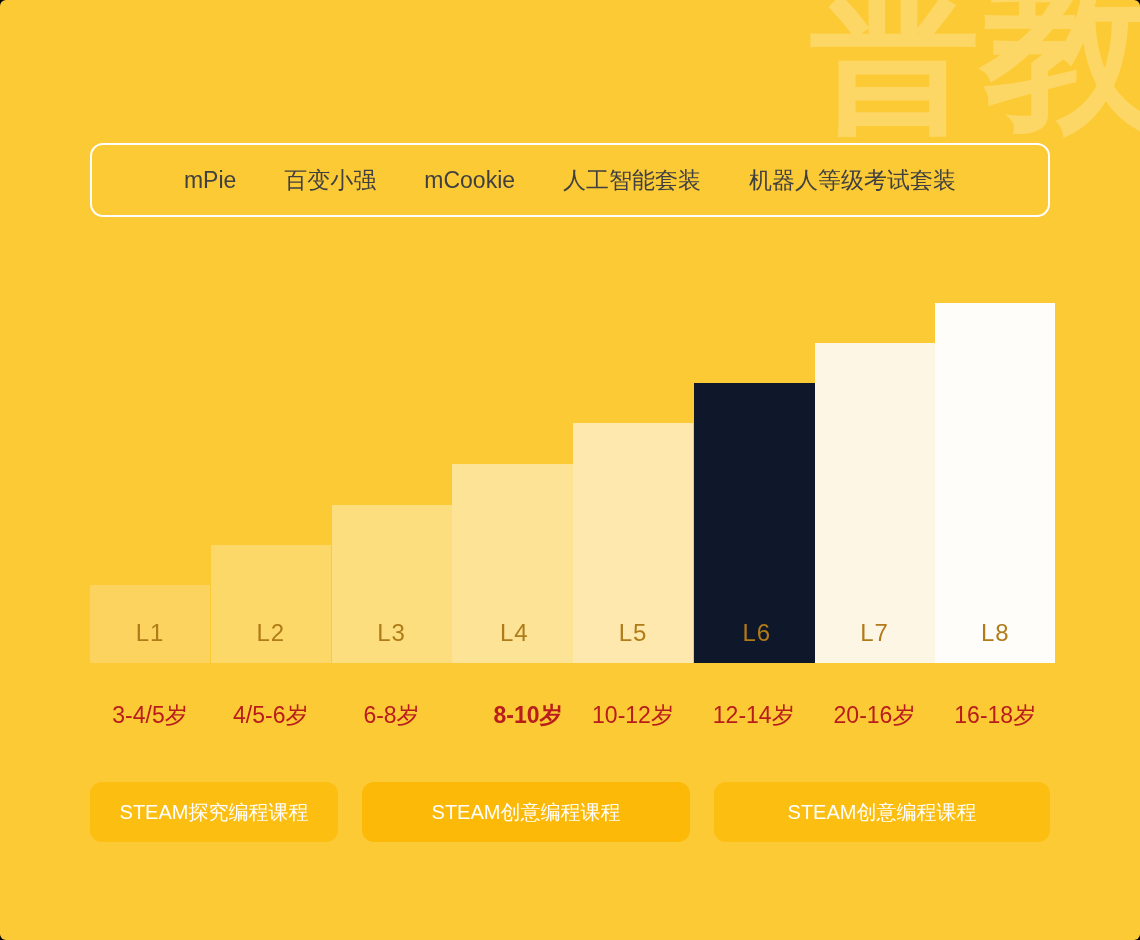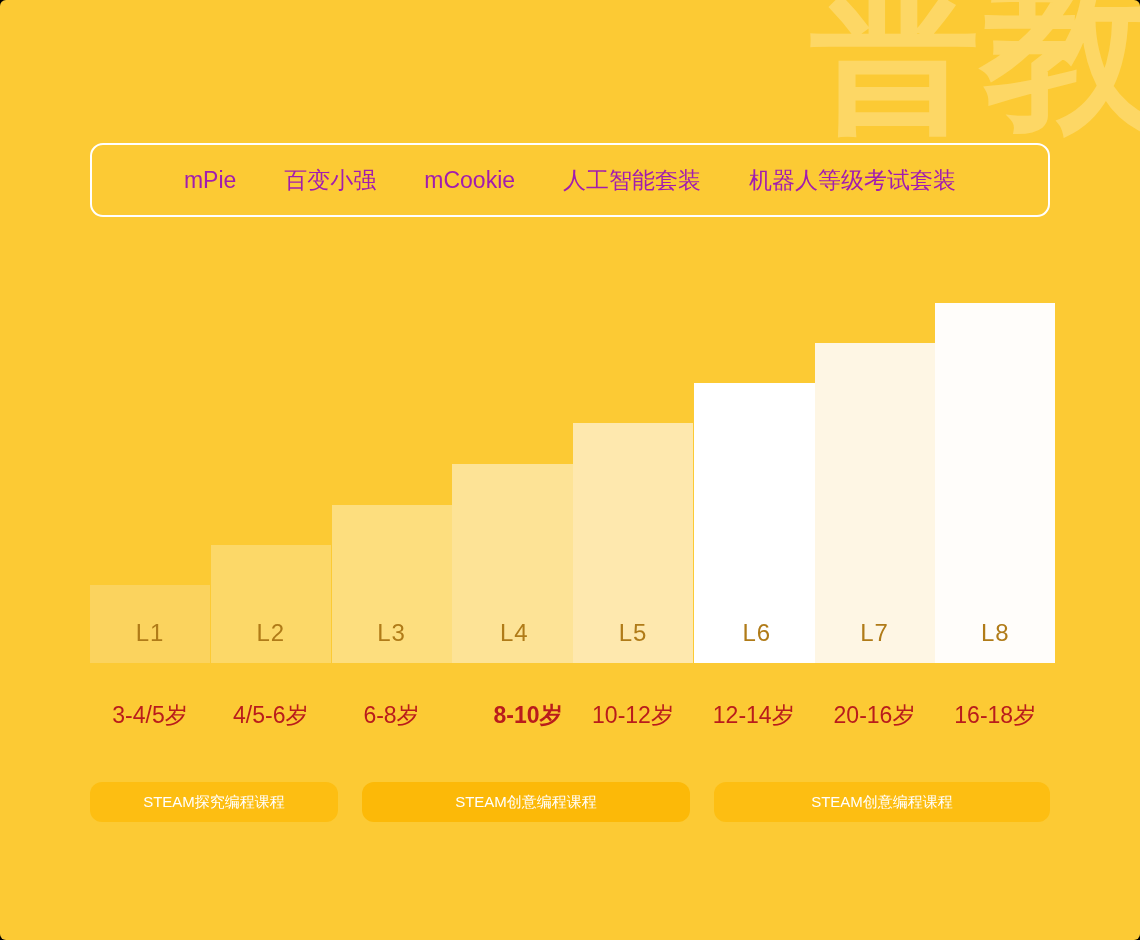--- a/index.html
+++ b/index.html
@@ -46,21 +46,21 @@
     width: 960px;
     height: 74px;
     box-sizing: border-box;
     border: 2px solid #FFFFFF;
     border-radius: 13px;
     display: flex;
     align-items: center;
     justify-content: center;
   }
   .tab {
-    color: #a21caf;
+    color: #404040;
     font-size: 23px;
     line-height: 1;
     padding: 0 24px;
     white-space: nowrap;
     cursor: pointer;
   }
   .tab.cn { font-size: 23px; }
 
   
   #chart {
@@ -110,27 +110,27 @@
   #courses {
     position: absolute;
     left: 90px;
     top: 782px;
     width: 960px;
     height: 56px;
   }
   .course {
     position: absolute;
     top: 0;
-    height: 40px;
+    height: 60px;
     border-radius: 12px;
     display: flex;
     align-items: center;
     justify-content: center;
     color: #FFFFFF;
-    font-size: 15px;
+    font-size: 20px;
     white-space: nowrap;
     cursor: pointer;
   }
 </style>
 </head>
 <body>
 
 <div id="card" style="background: rgb(252, 202, 52); border-radius: 6px;">
 
   <div id="watermark" style="color: rgb(253, 215, 101);">普教</div>
@@ -152,21 +152,21 @@
     </div>
     <div class="bar" style="left: 241.5px; width: 120px; height: 158px; background: rgb(253, 222, 126);">
       <span class="lv">L3</span>
     </div>
     <div class="bar" style="left: 362.25px; width: 124px; height: 199px; background: rgb(253, 227, 150);">
       <span class="lv">L4</span>
     </div>
     <div class="bar" style="left: 483px; width: 120px; height: 240px; background: rgb(254, 232, 174);">
       <span class="lv">L5</span>
     </div>
-    <div class="bar" style="left: 603.75px; width: 126px; height: 280px; background: #ffffff;">
+    <div class="bar" style="left: 603.75px; width: 126px; height: 280px; background: #0f172a;">
       <span class="lv">L6</span>
     </div>
     <div class="bar" style="left: 724.5px; width: 120px; height: 320px; background: rgb(254, 246, 228);">
       <span class="lv">L7</span>
     </div>
     <div class="bar" style="left: 845.25px; width: 120px; height: 360px; background: rgb(255, 253, 250);">
       <span class="lv">L8</span>
     </div>
   </div>
 

